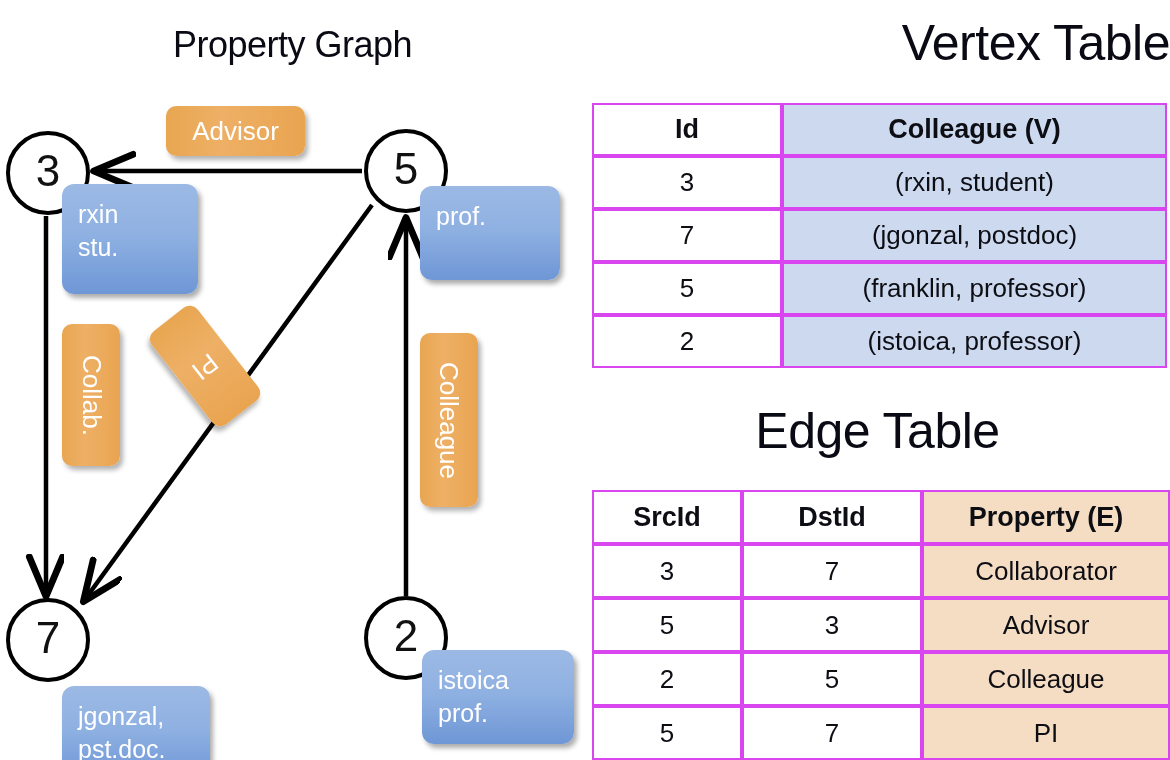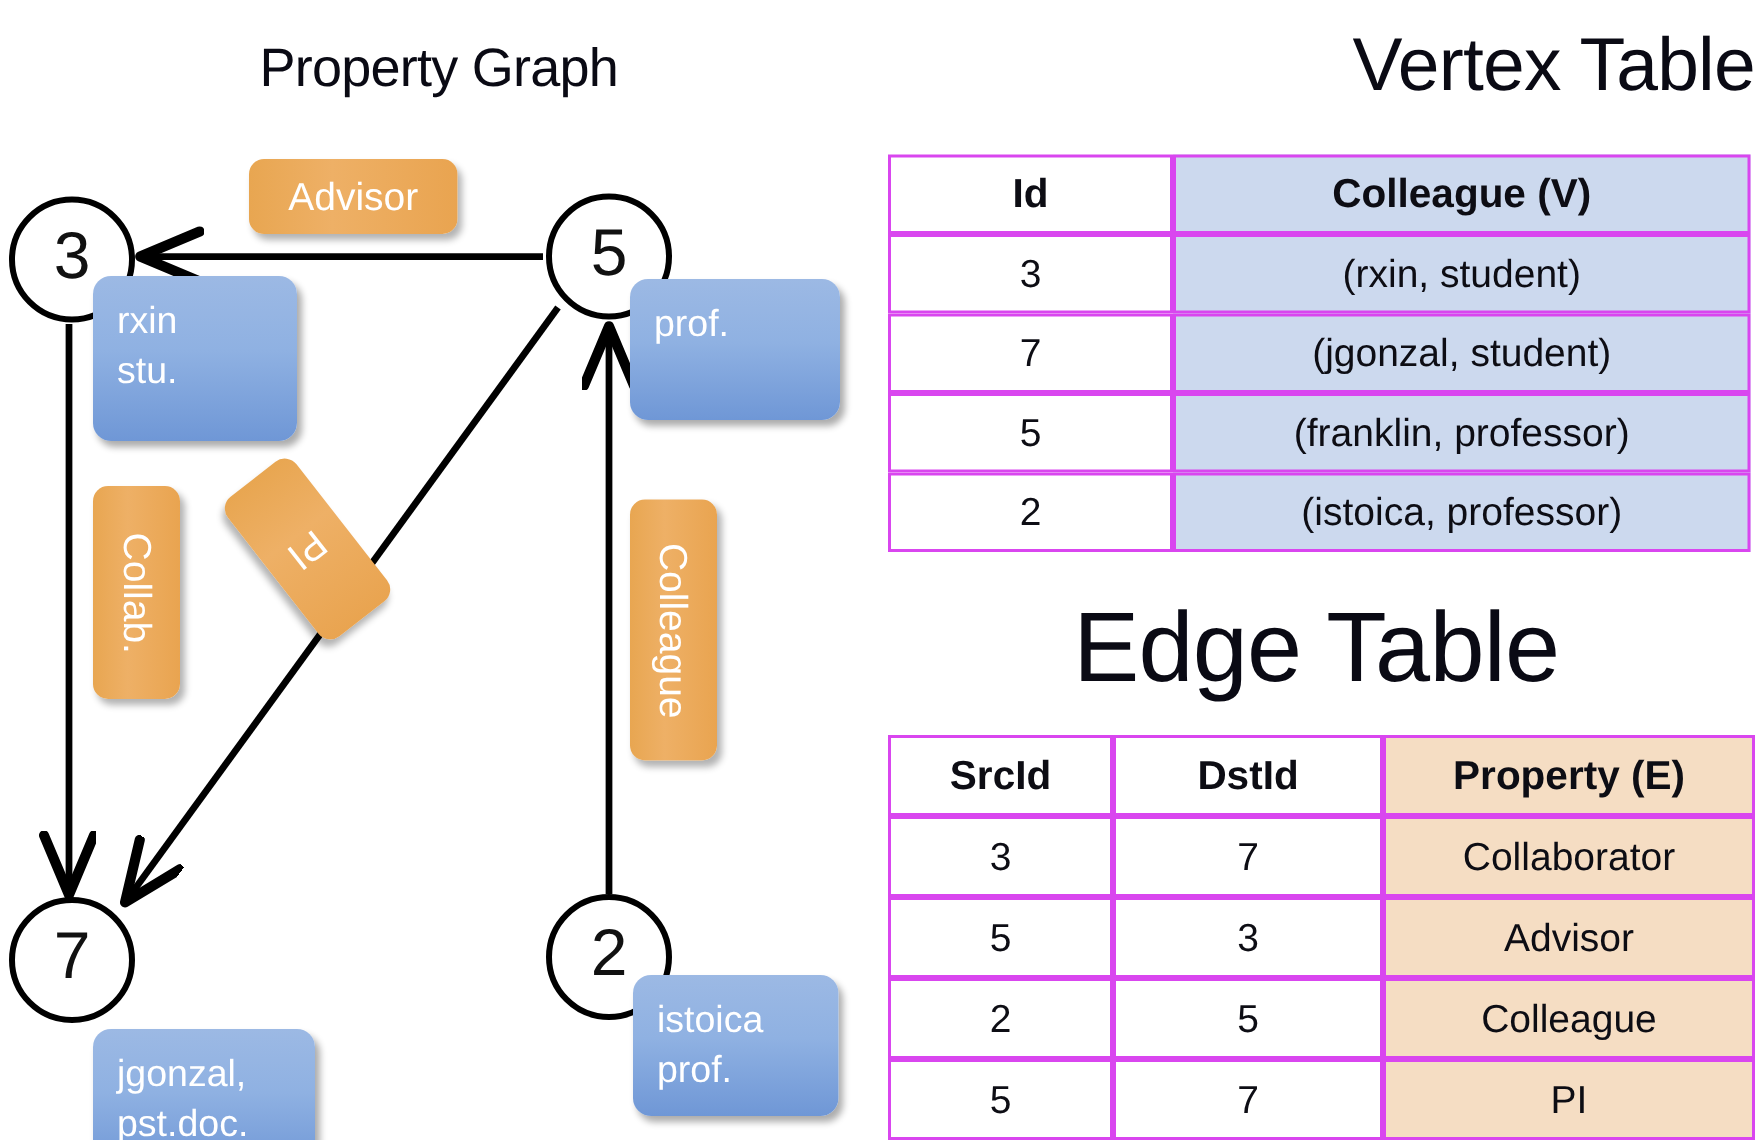--- a/index.html
+++ b/index.html
@@ -36,21 +36,21 @@
     left: 585px; top: 14px;
     width: 585px;
     text-align: right;
     font-size: 50px;
     line-height: 58px;
   }
   #title-edge-table {
     left: 585px; top: 402px;
     width: 585px;
     text-align: center;
-    font-size: 66px;
+    font-size: 50px;
     line-height: 58px;
   }
 
   
   #graph-panel {
     position: absolute;
     left: 0; top: 0;
     width: 585px;
     height: 760px;
   }
@@ -94,21 +94,21 @@
     line-height: 33px;
     font-weight: 400;
     padding: 14px 0 0 16px;
     box-sizing: border-box;
     z-index: 7;
     font-family: "Liberation Sans", sans-serif;
   }
   #prop-rxin     { left: 62px;  top: 184px; width: 136px; height: 110px; }
   #prop-franklin { left: 420px; top: 186px; width: 140px; height: 94px; }
   #prop-jgonzal  { left: 62px;  top: 686px; width: 148px; height: 94px; }
-  #prop-istoica  { left: 422px; top: 650px; width: 137px; height: 94px; }
+  #prop-istoica  { left: 422px; top: 650px; width: 152px; height: 94px; }
   .prop-line { display: block; }
 
   
   .edge-label {
     position: absolute;
     border-radius: 10px;
     background: linear-gradient(to right, #e8a651 0%, #eeb066 40%, #e9a450 100%);
     box-shadow: 3px 4px 5px rgba(0,0,0,0.30);
     color: #ffffff;
     font-size: 26px;
@@ -267,21 +267,21 @@
       <th class="cell-prop">Colleague (V)</th>
     </tr>
   </thead>
   <tbody>
     <tr>
       <td>3</td>
       <td class="cell-prop">(rxin, student)</td>
     </tr>
     <tr>
       <td>7</td>
-      <td class="cell-prop">(jgonzal, student)</td>
+      <td class="cell-prop">(jgonzal, postdoc)</td>
     </tr>
     <tr>
       <td>5</td>
       <td class="cell-prop">(franklin, professor)</td>
     </tr>
     <tr>
       <td>2</td>
       <td class="cell-prop">(istoica, professor)</td>
     </tr>
   </tbody>

